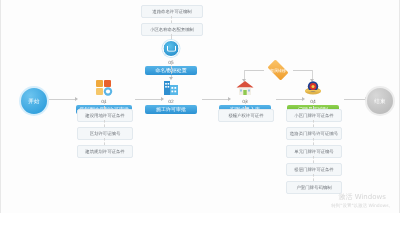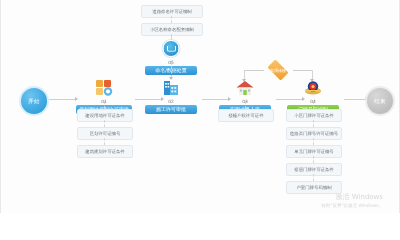--- a/index.html
+++ b/index.html
@@ -94,21 +94,21 @@
     border:1.5px solid #ffffff;
     box-shadow:0 0 0 1px #cfe8f6;
   }
   .badge-ring:after{
     content:"";position:absolute;left:50%;top:50%;
     width:7px;height:5px;transform:translate(-50%,-55%);
     border:1.3px solid #ffffff;border-top:none;border-radius:0 0 2px 2px;
   }
   
   .wm{
-    position:absolute;right:16px;bottom:4px;text-align:right;
+    position:absolute;right:6px;bottom:4px;text-align:center;
     color:#d6d6d6;user-select:none;
   }
   .wm .l1{font-size:7px;line-height:9px;}
   .wm .l2{font-size:4.5px;line-height:7px;}
 </style>
 </head>
 <body>
 
 <div id="canvas">
 

